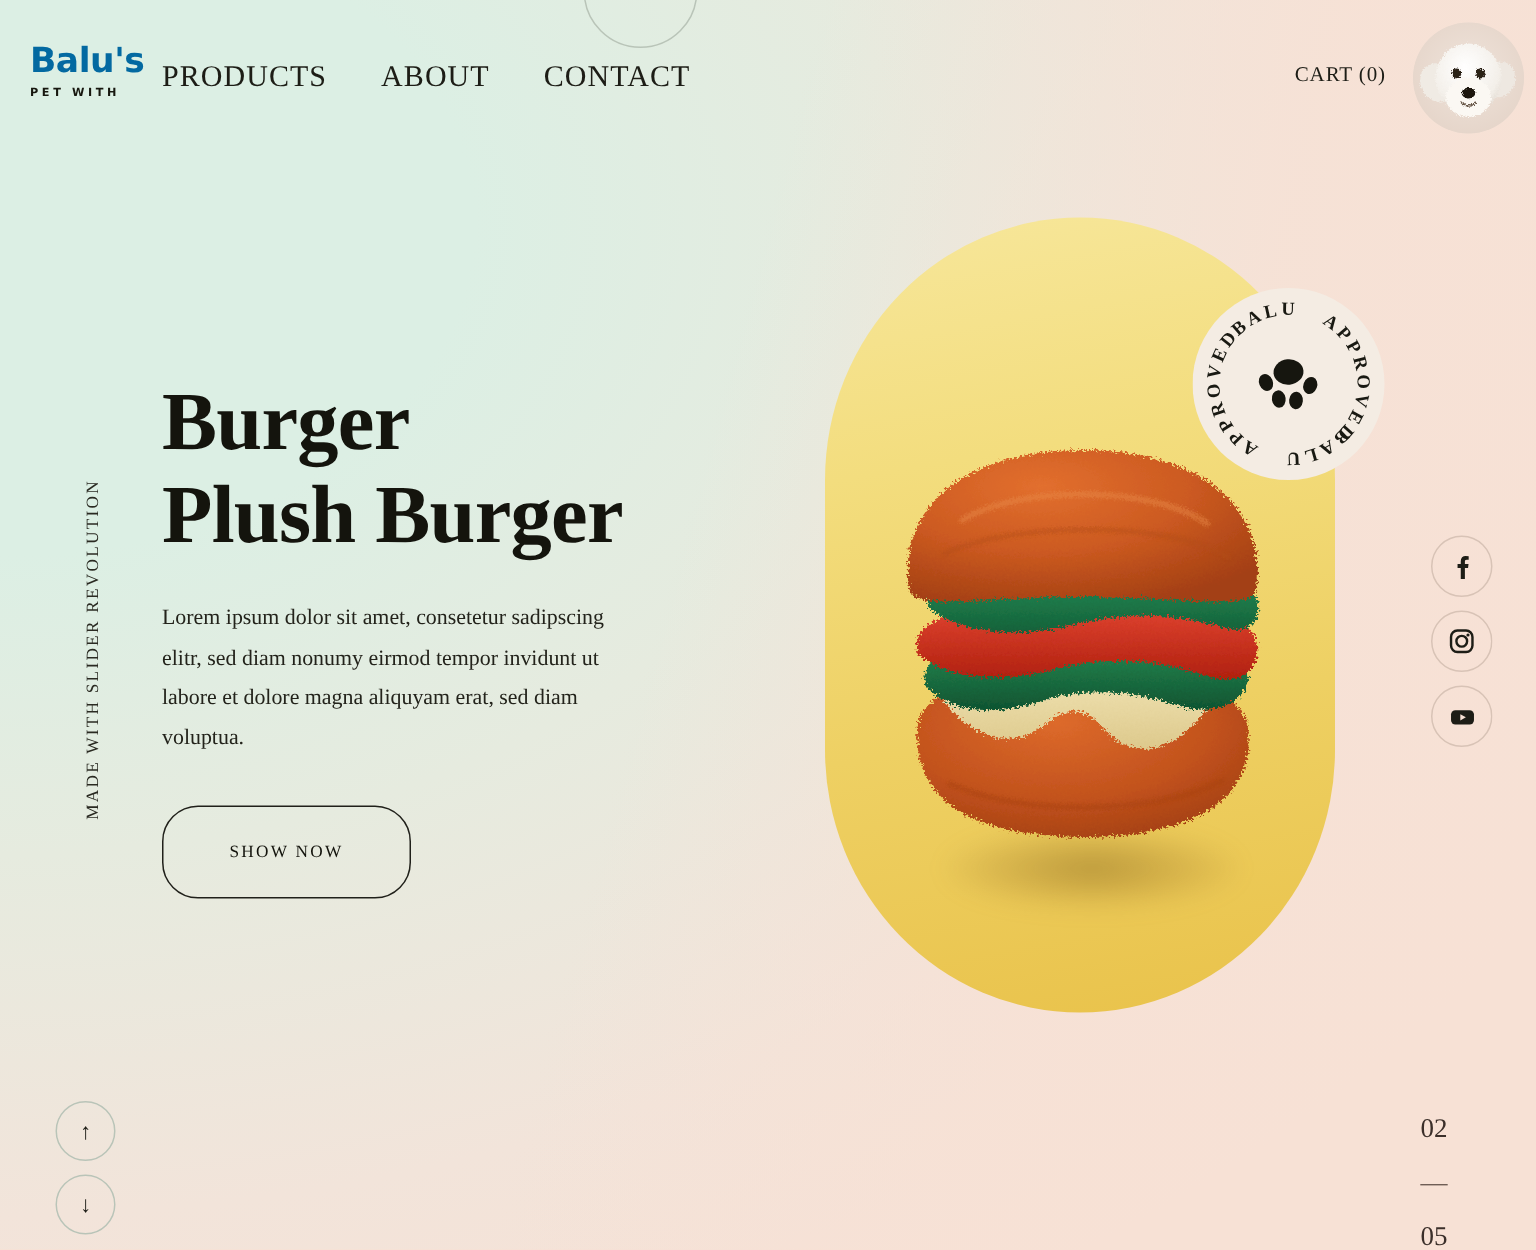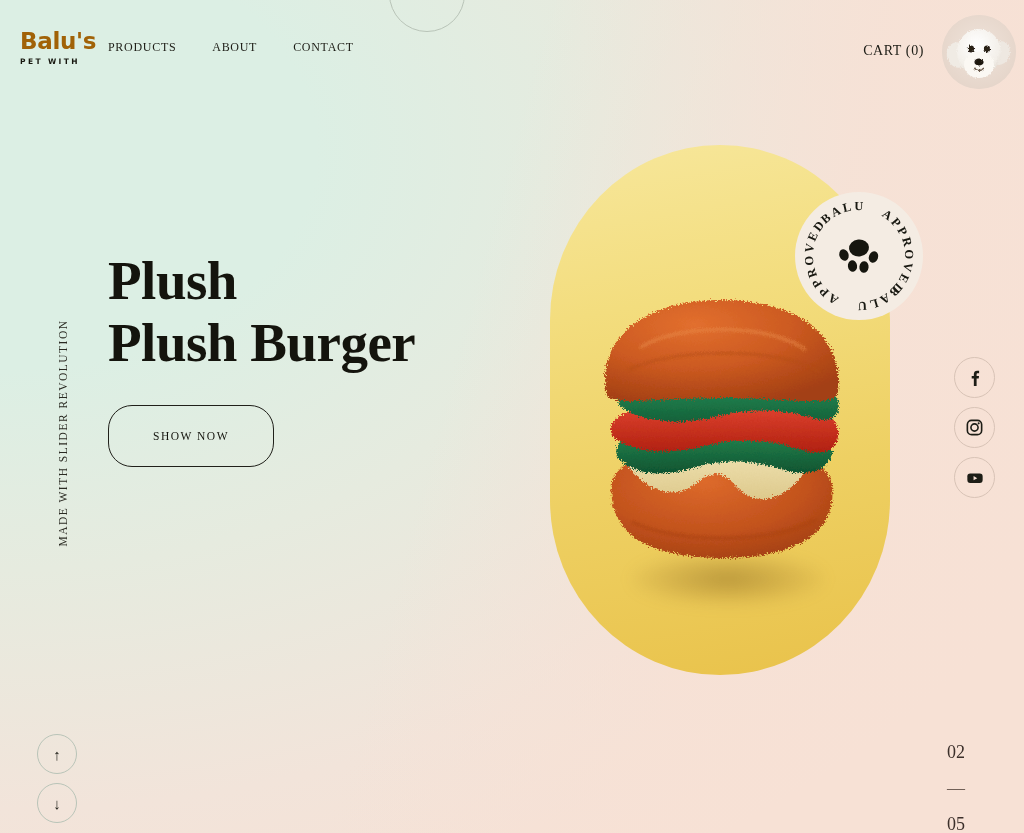--- a/index.html
+++ b/index.html
@@ -22,34 +22,34 @@
   }
 
   
   .header {
     position:absolute; top:0; left:0; right:0; height:104px;
     display:flex; align-items:center; z-index:40;
   }
   .logo-wrap { position:absolute; left:20px; top:30px; }
   .logo-main {
     font-family:"DejaVu Sans", sans-serif;
-    font-weight:bold; font-size:23px; color:#a16207;
+    font-weight:bold; font-size:23px; color:#0369a1;
     letter-spacing:-0.3px; line-height:1;
   }
   .logo-sub {
     font-family:"DejaVu Sans", sans-serif;
     font-size:7.5px; font-weight:bold; color:#17170f;
     letter-spacing:2.4px; margin-top:4px;
   }
   .nav {
     position:absolute; left:108px; top:40px;
     display:flex; gap:36px;
   }
   .nav-item {
-    font-size:12px; letter-spacing:0.7px; color:#1d1d16;
+    font-size:20px; letter-spacing:0.7px; color:#1d1d16;
     text-transform:uppercase; cursor:pointer;
   }
   .cart {
     position:absolute; right:100px; top:43px;
     font-size:14px; letter-spacing:0.6px; color:#1d1d16; cursor:pointer;
   }
   .avatar {
     position:absolute; right:8px; top:15px;
     width:74px; height:74px; border-radius:50%;
     overflow:hidden; background:#e7d8ce;
@@ -303,23 +303,24 @@
     <ellipse cx="16.5" cy="33" rx="4.6" ry="5.8" fill="#16160f" transform="rotate(-8 16.5 33)"></ellipse>
     <ellipse cx="28" cy="34" rx="4.6" ry="5.8" fill="#16160f" transform="rotate(6 28 34)"></ellipse>
     <ellipse cx="37.5" cy="24" rx="4.6" ry="5.8" fill="#16160f" transform="rotate(20 37.5 24)"></ellipse>
   </svg>
 </div>
 
 <div class="vlabel">MADE WITH SLIDER REVOLUTION</div>
 
 <div class="copy">
   <h1 class="title">
-    <span>Plush</span><br>
+    <span>Burger</span><br>
     <span>Plush Burger</span>
   </h1>
+  <p class="desc">Lorem ipsum dolor sit amet, consetetur sadipscing elitr, sed diam nonumy eirmod tempor invidunt ut labore et dolore magna aliquyam erat, sed diam voluptua.</p>
   <button class="btn">SHOW NOW</button>
 </div>
 
 <div class="social">
   <a class="social-btn">
     <svg width="17" height="17" viewBox="0 0 17 17">
       <path d="M10.6 17V9.6h2.1l.32-2.6H10.6V5.4c0-.75.2-1.26 1.28-1.26h1.24V1.83A17 17 0 0 0 11.12 1.7c-1.95 0-3.28 1.2-3.28 3.4V7H5.7v2.6h2.14V17z" fill="#1d1d16"></path>
     </svg>
   </a>
   <a class="social-btn">

